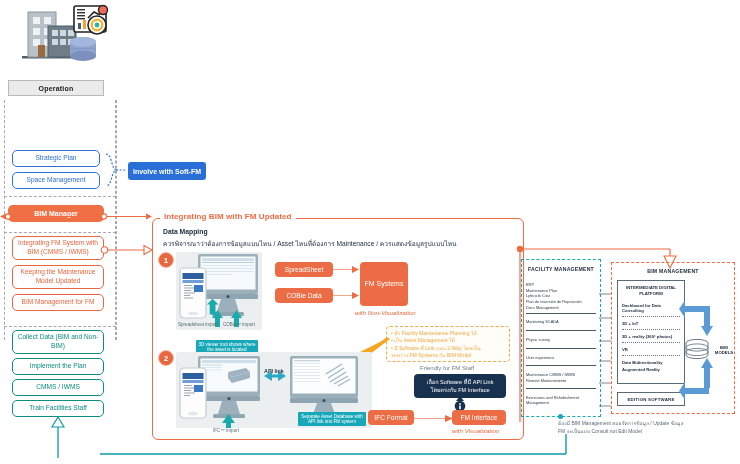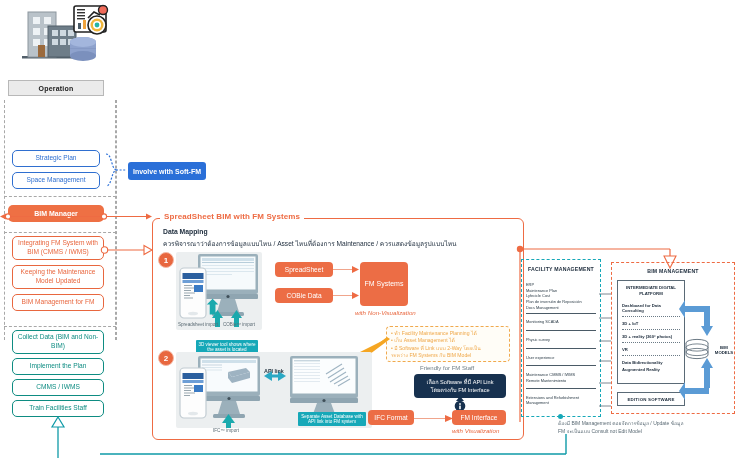--- a/index.html
+++ b/index.html
@@ -236,21 +236,21 @@
   </div>
 
   <div class="abs" style="left:50px; top:416px; width:16px; height:42px;">
     <svg width="16" height="42" viewBox="0 0 16 42">
       <line x1="8" y1="42" x2="8" y2="10" stroke="#0e9aa7" stroke-width="1.3"></line>
       <polygon points="8,1 14,11 2,11" fill="#fff" stroke="#0e9aa7" stroke-width="1.2"></polygon>
     </svg>
   </div>
 
   <div class="abs main-frame"></div>
-  <div class="abs frame-title">SpreadSheet BIM with FM Systems</div>
+  <div class="abs frame-title">Integrating BIM with FM Updated</div>
   <div class="abs dm-title">Data Mapping</div>
   <div class="abs dm-sub">ควรพิจารณาว่าต้องการข้อมูลแบบไหน / Asset ไหนที่ต้องการ Maintenance / ควรแสดงข้อมูลรูปแบบไหน</div>
 
   <div class="abs circ-num" style="left:158px; top:252px;">1</div>
 
   <div class="abs devgroup" style="left:176px; top:252px; width:86px; height:78px; border-radius:2px;">
     <svg width="86" height="78" viewBox="0 0 86 78">
       <rect x="22" y="2" width="60" height="40" rx="2" fill="#9bb0bb"></rect>
       <rect x="24.5" y="4.5" width="55" height="33" fill="#f6fafc"></rect>
       <rect x="26" y="6" width="52" height="3" fill="#cfe0ea"></rect>

